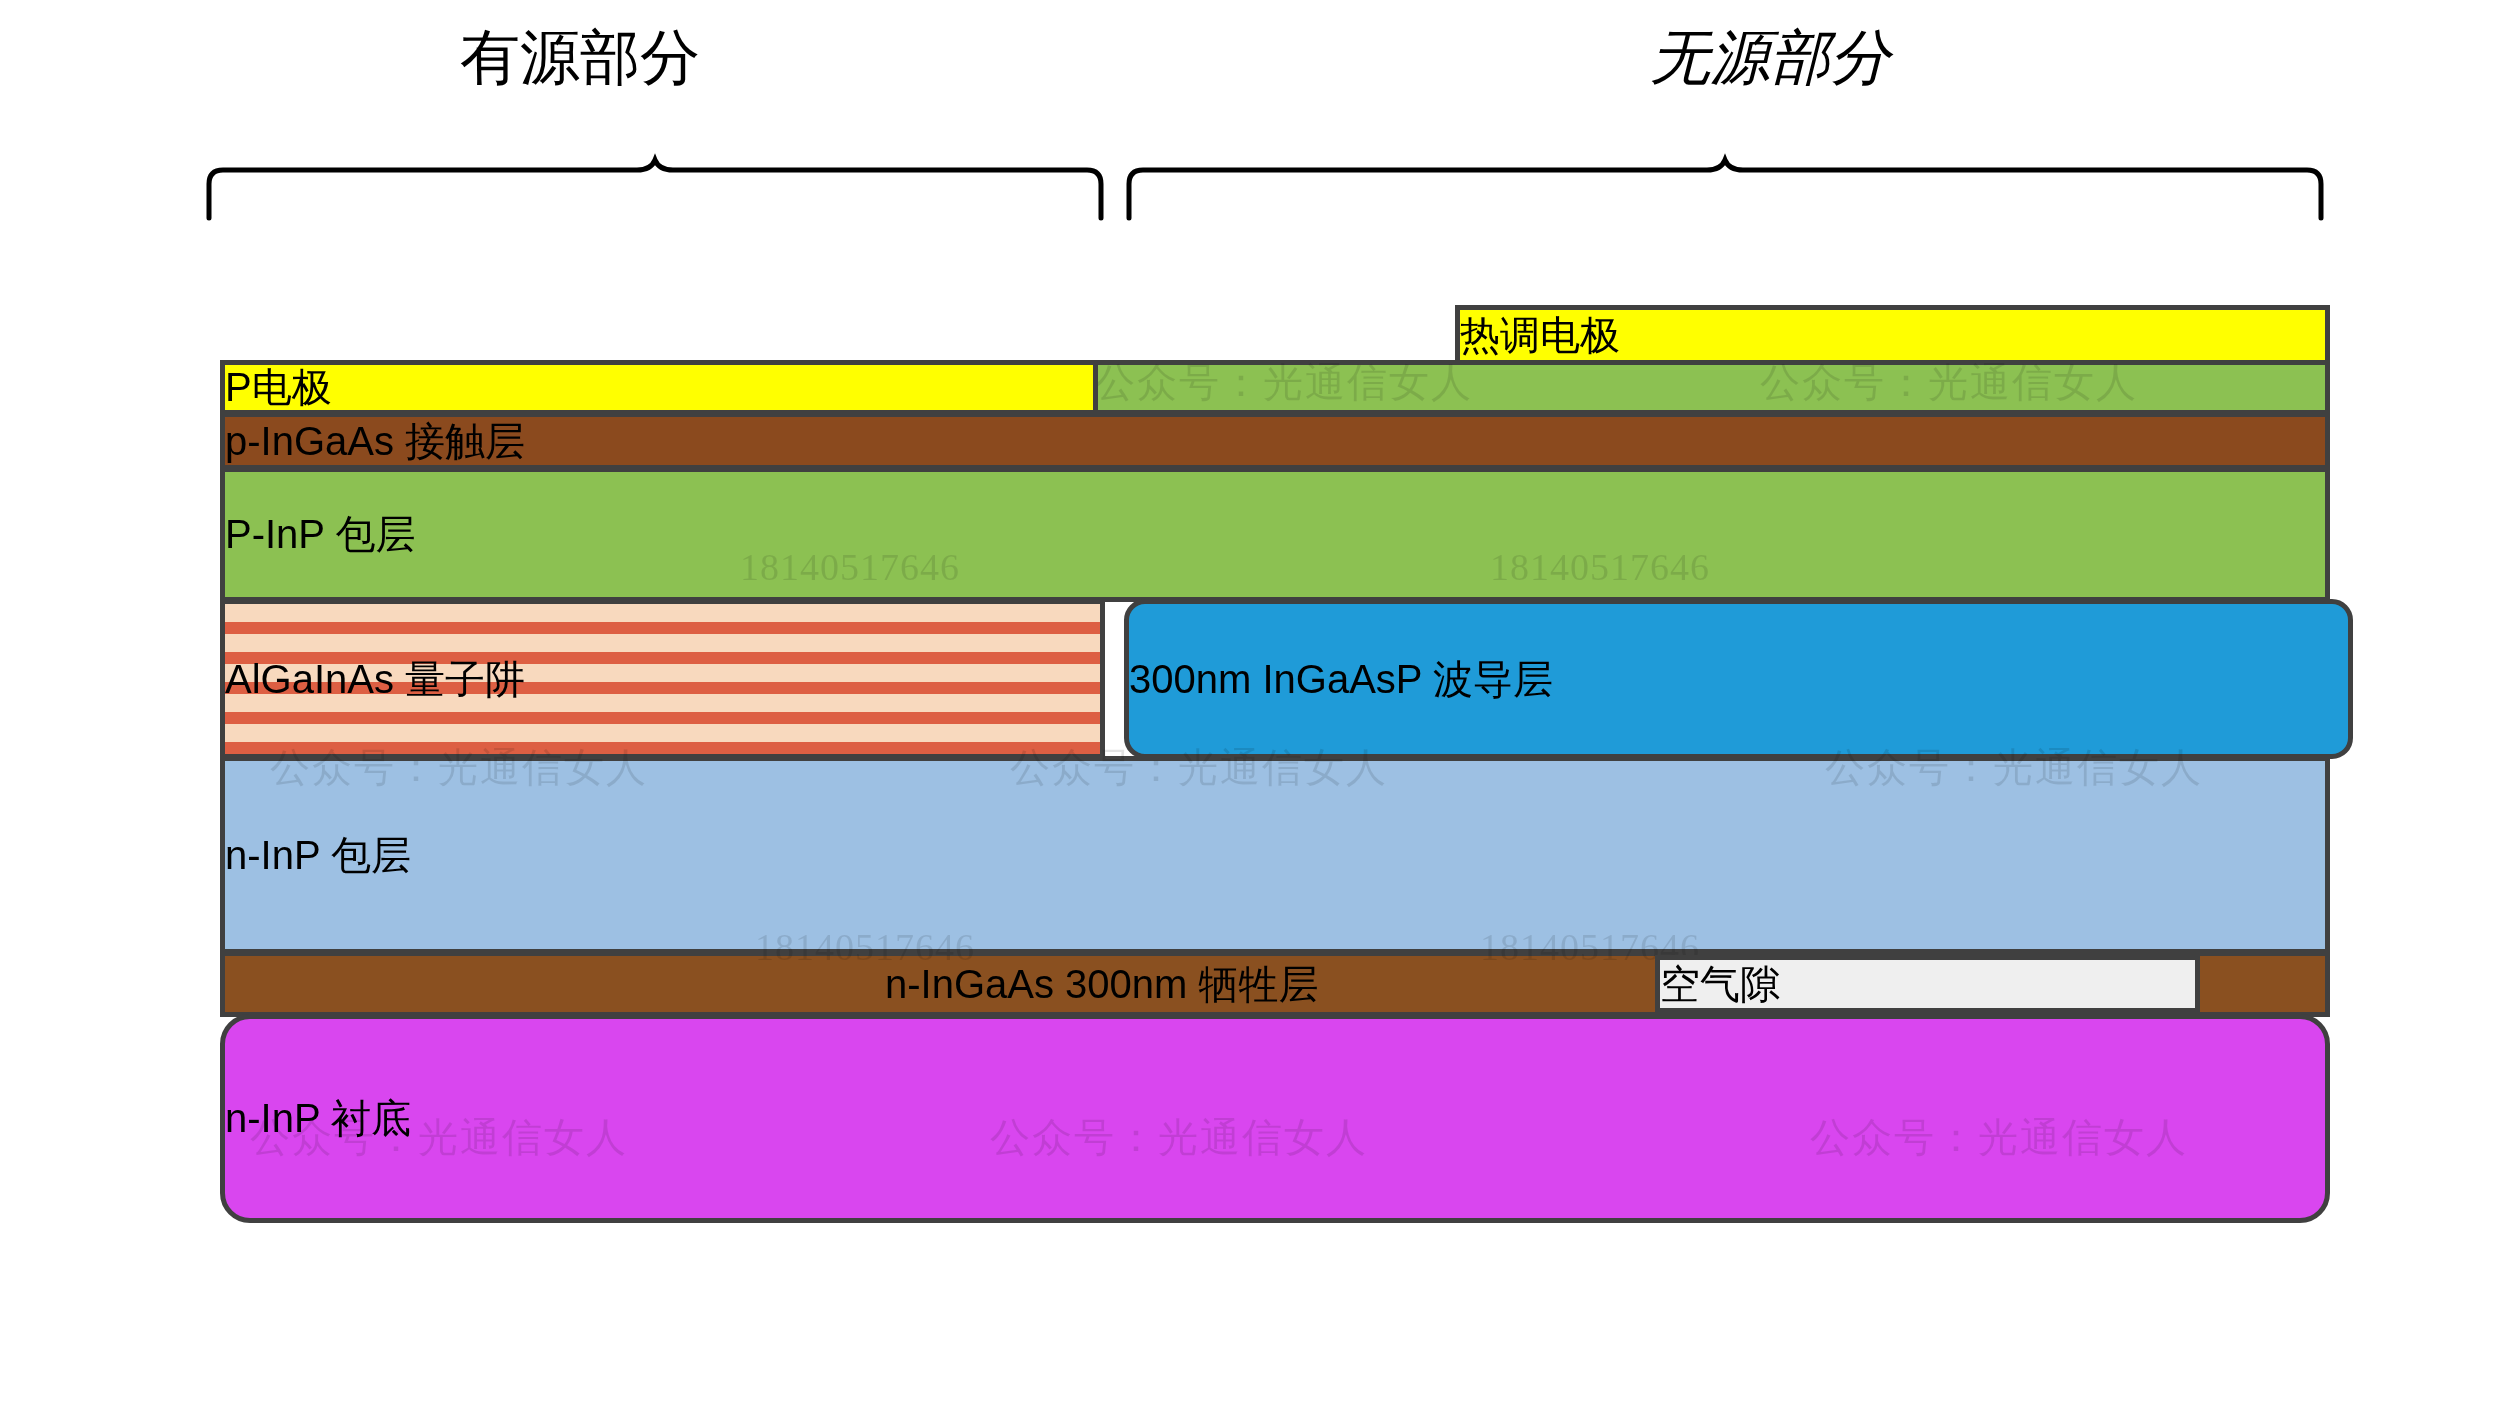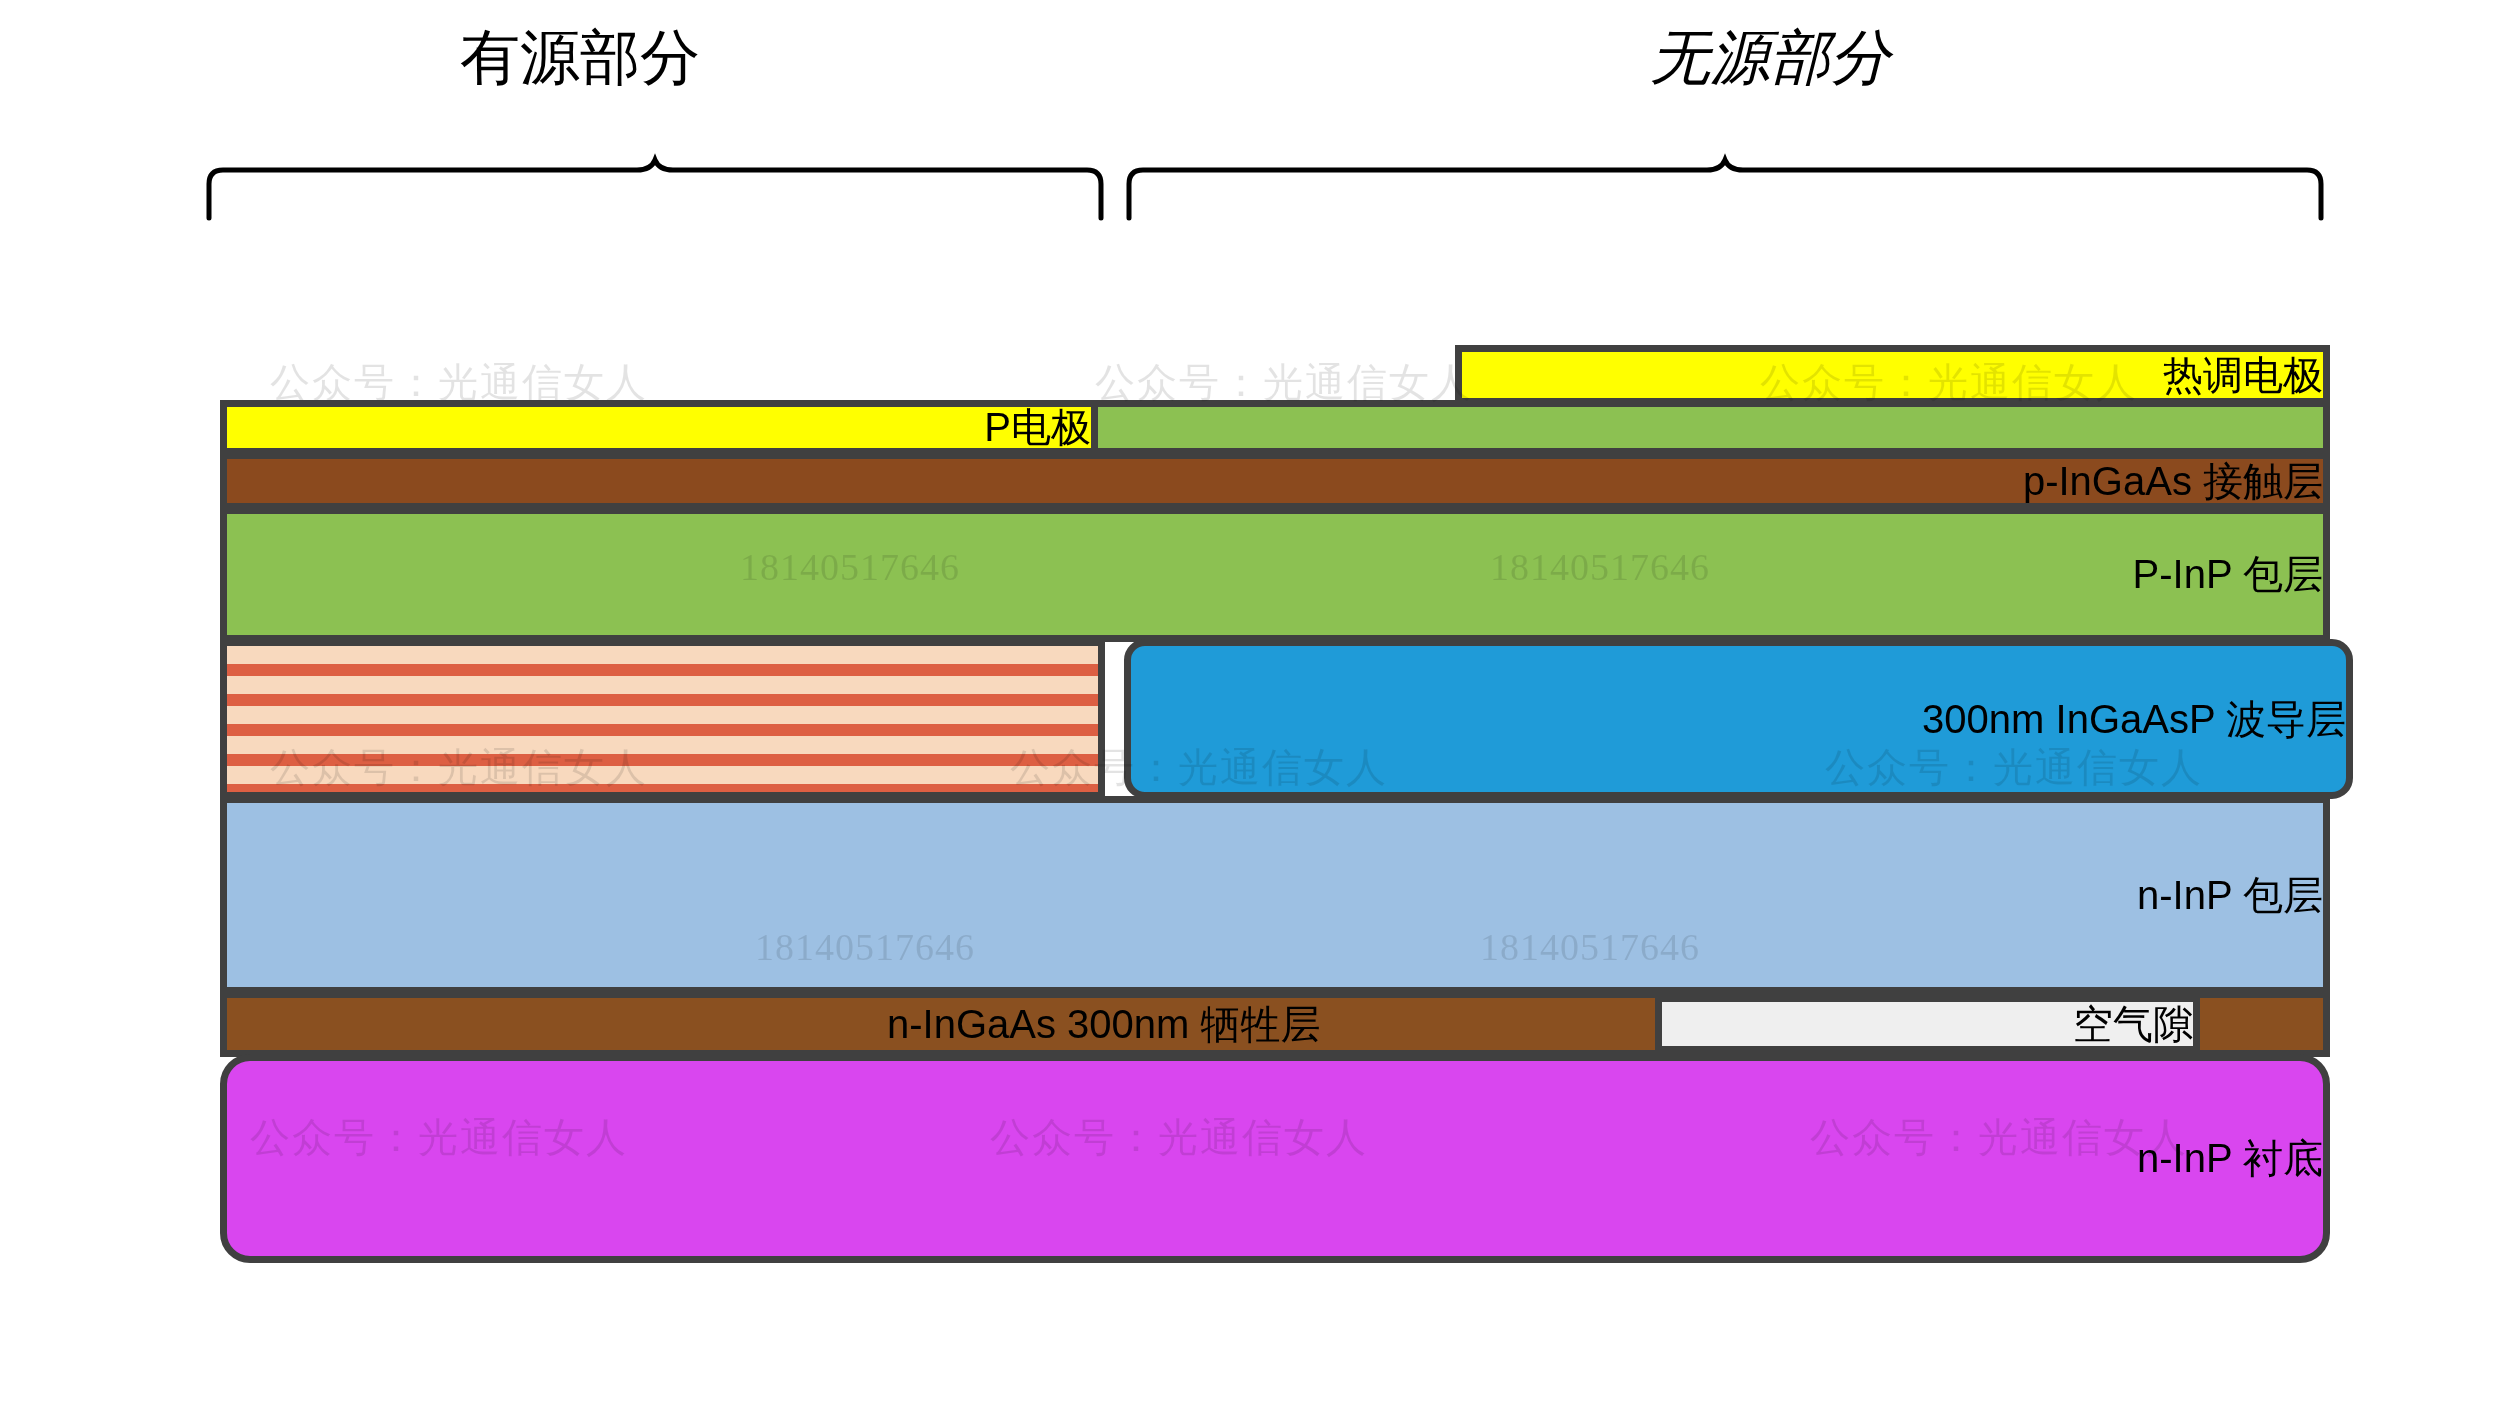--- a/index.html
+++ b/index.html
@@ -16,23 +16,23 @@
     color:#000;white-space:nowrap;text-align:center;
     font-family:"Liberation Sans","DejaVu Sans",sans-serif;
   }
   .brace-wrap{position:absolute;}
   .brace-wrap svg{display:block;overflow:visible;}
 
   
   .stack{position:absolute;}
   .layer{
     position:absolute;
-    border:7px solid #404040;
+    border:5px solid #404040;
     box-sizing:border-box;
-    display:flex;align-items:center;justify-content:flex-end;margin-top:40px;
+    display:flex;align-items:center;justify-content:flex-start;
   }
   .layer .lbl{
     position:relative;z-index:6;
     font-size:40px;color:#000;white-space:nowrap;
     font-family:"Liberation Sans","DejaVu Sans",sans-serif;
   }
   .lbl-lg{font-size:44px;}
 
   
   .qw-stripes{
@@ -89,20 +89,21 @@
     <div class="layer" style="left:220px;top:467px;width:2110px;height:135px;background:#8cc152;">
       <span class="lbl lbl-lg">P-InP 包层</span>
     </div>
 
     <div class="layer" style="left:220px;top:599px;width:885px;height:160px;background:#f8d9be;">
       <div class="qw-stripes" style="background:repeating-linear-gradient(
              to bottom,
              rgba(0,0,0,0) 0px, rgba(0,0,0,0) 18px,
              #dd5f43 18px, #dd5f43 30px
            );"></div>
+      <span class="lbl lbl-lg">AlGaInAs 量子阱</span>
     </div>
 
     <div class="layer" style="left:1124px;top:599px;width:1229px;height:160px;background:#1f9bd8;border-radius:21px;">
       <span class="lbl lbl-lg">300nm InGaAsP 波导层</span>
     </div>
 
     <div class="layer" style="left:220px;top:756px;width:2110px;height:198px;background:#9dc0e3;">
       <span class="lbl lbl-lg">n-InP 包层</span>
     </div>
 

